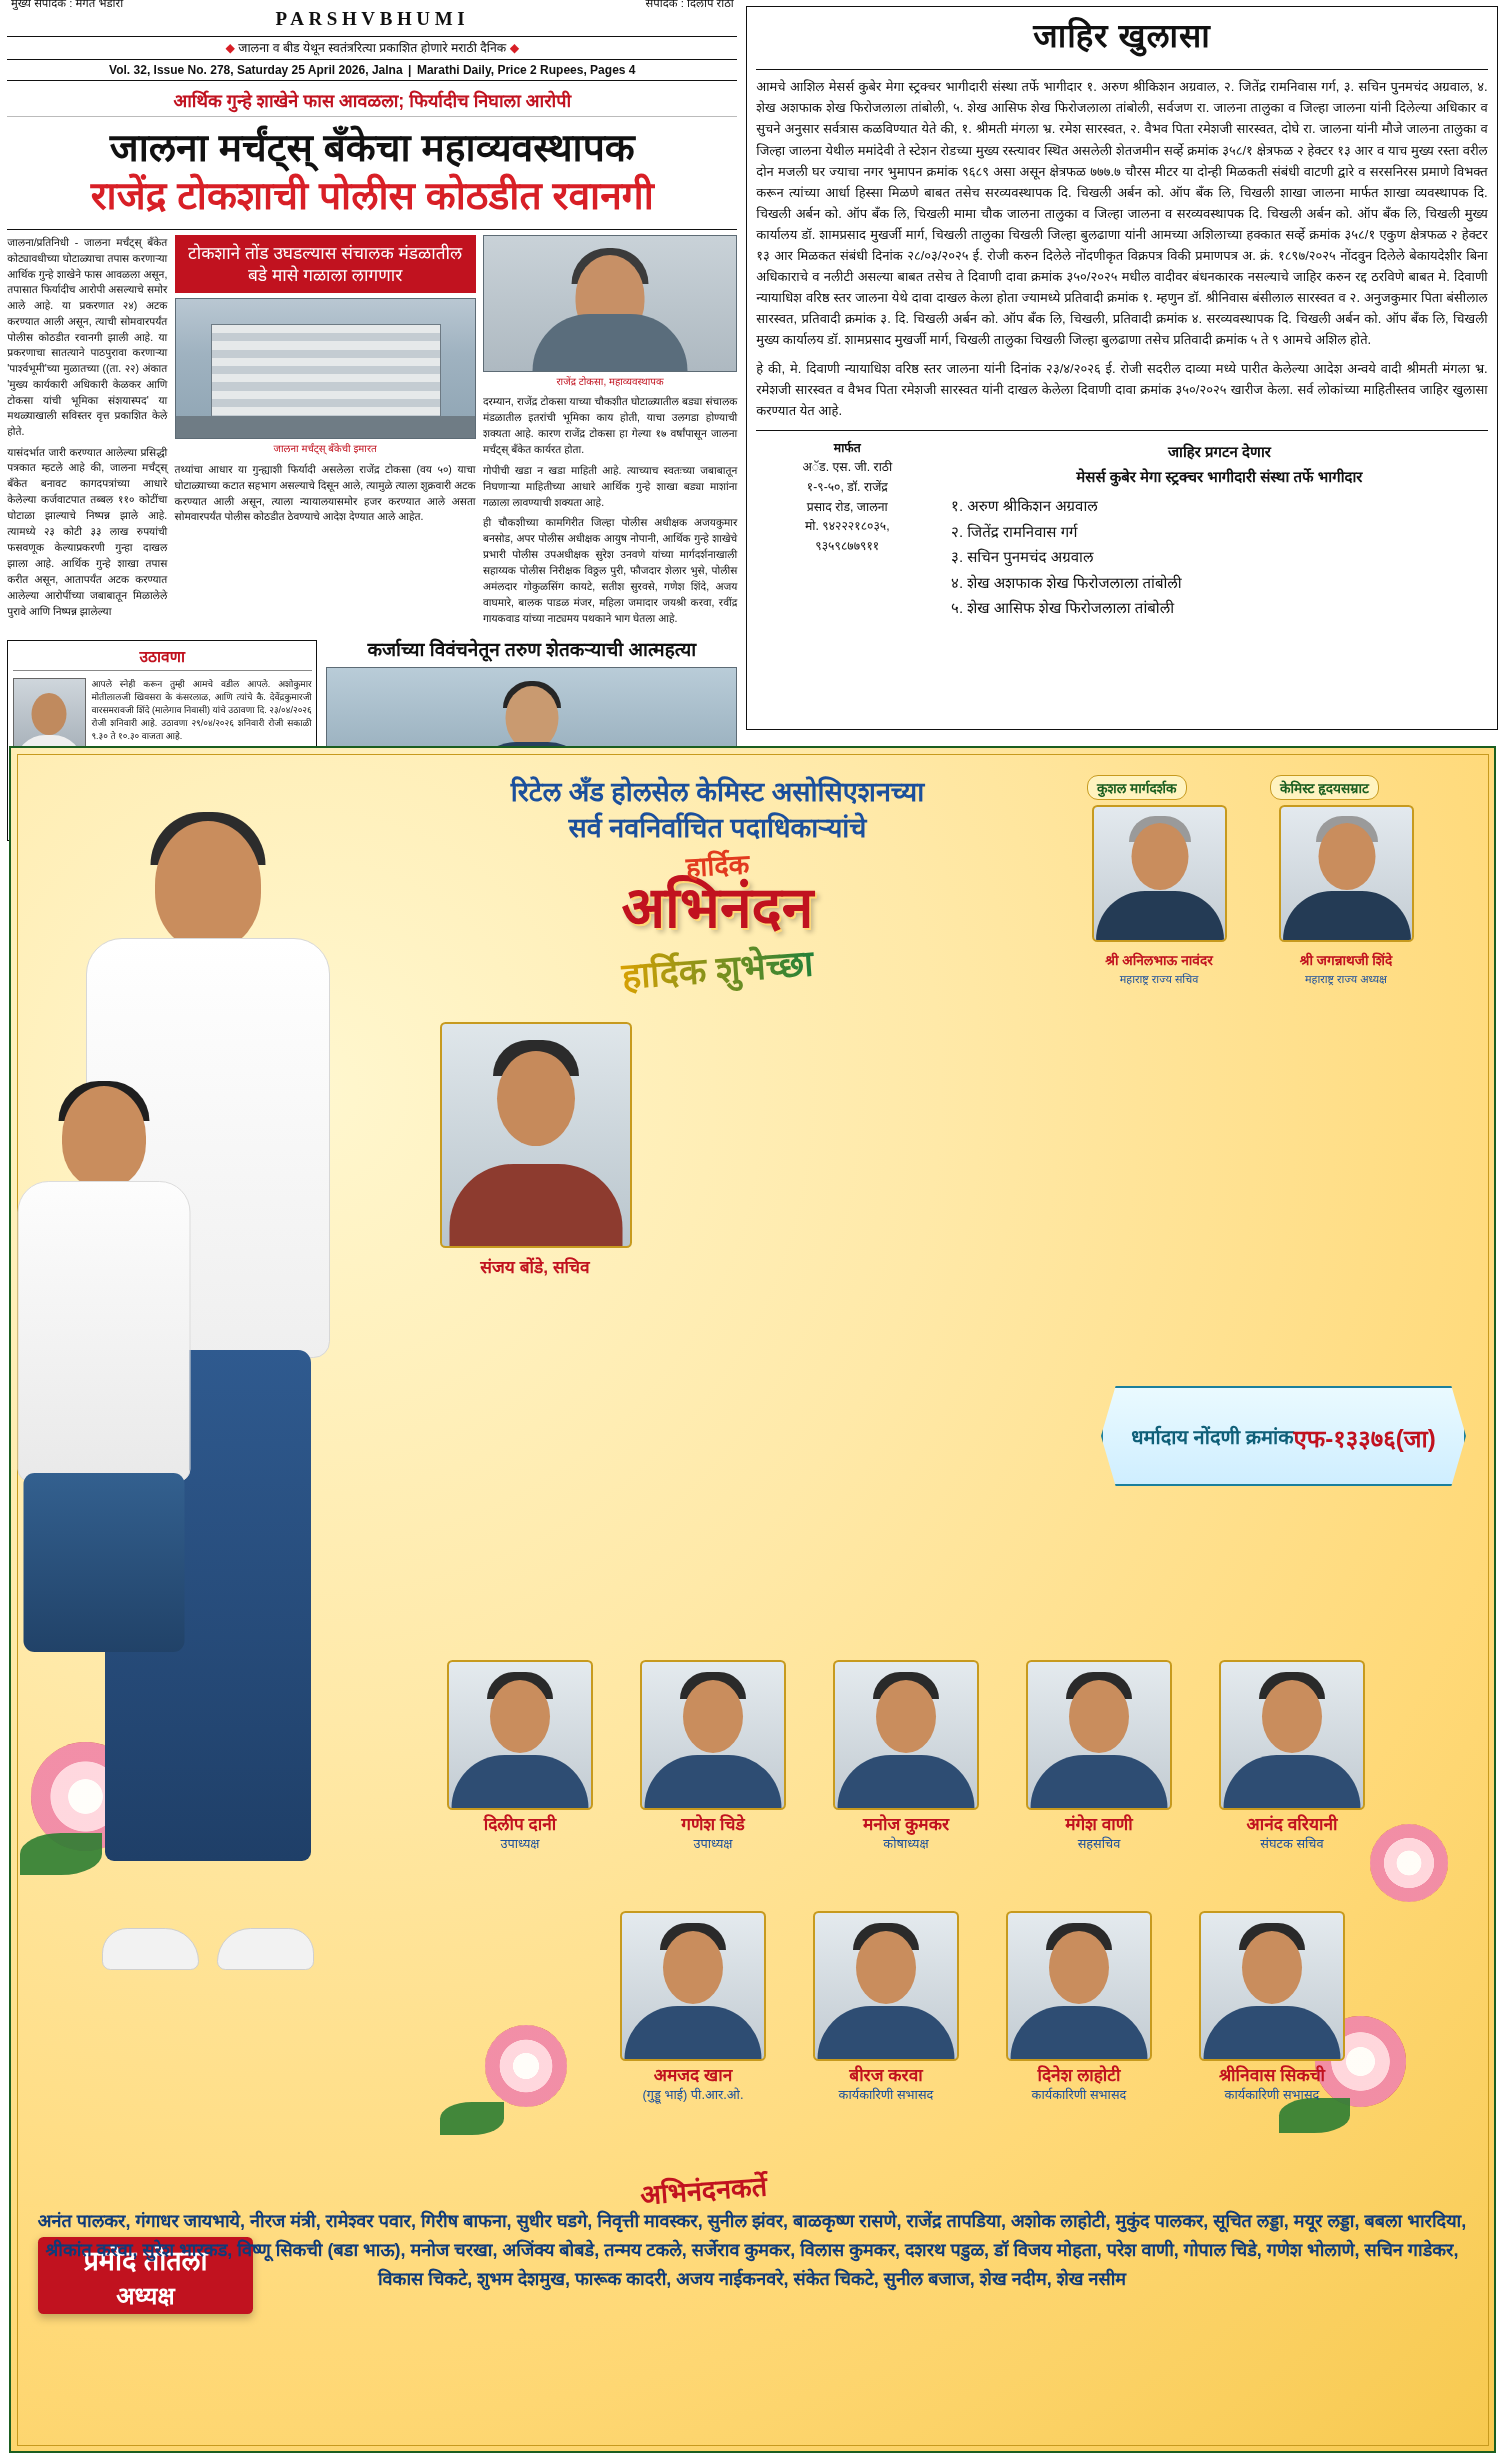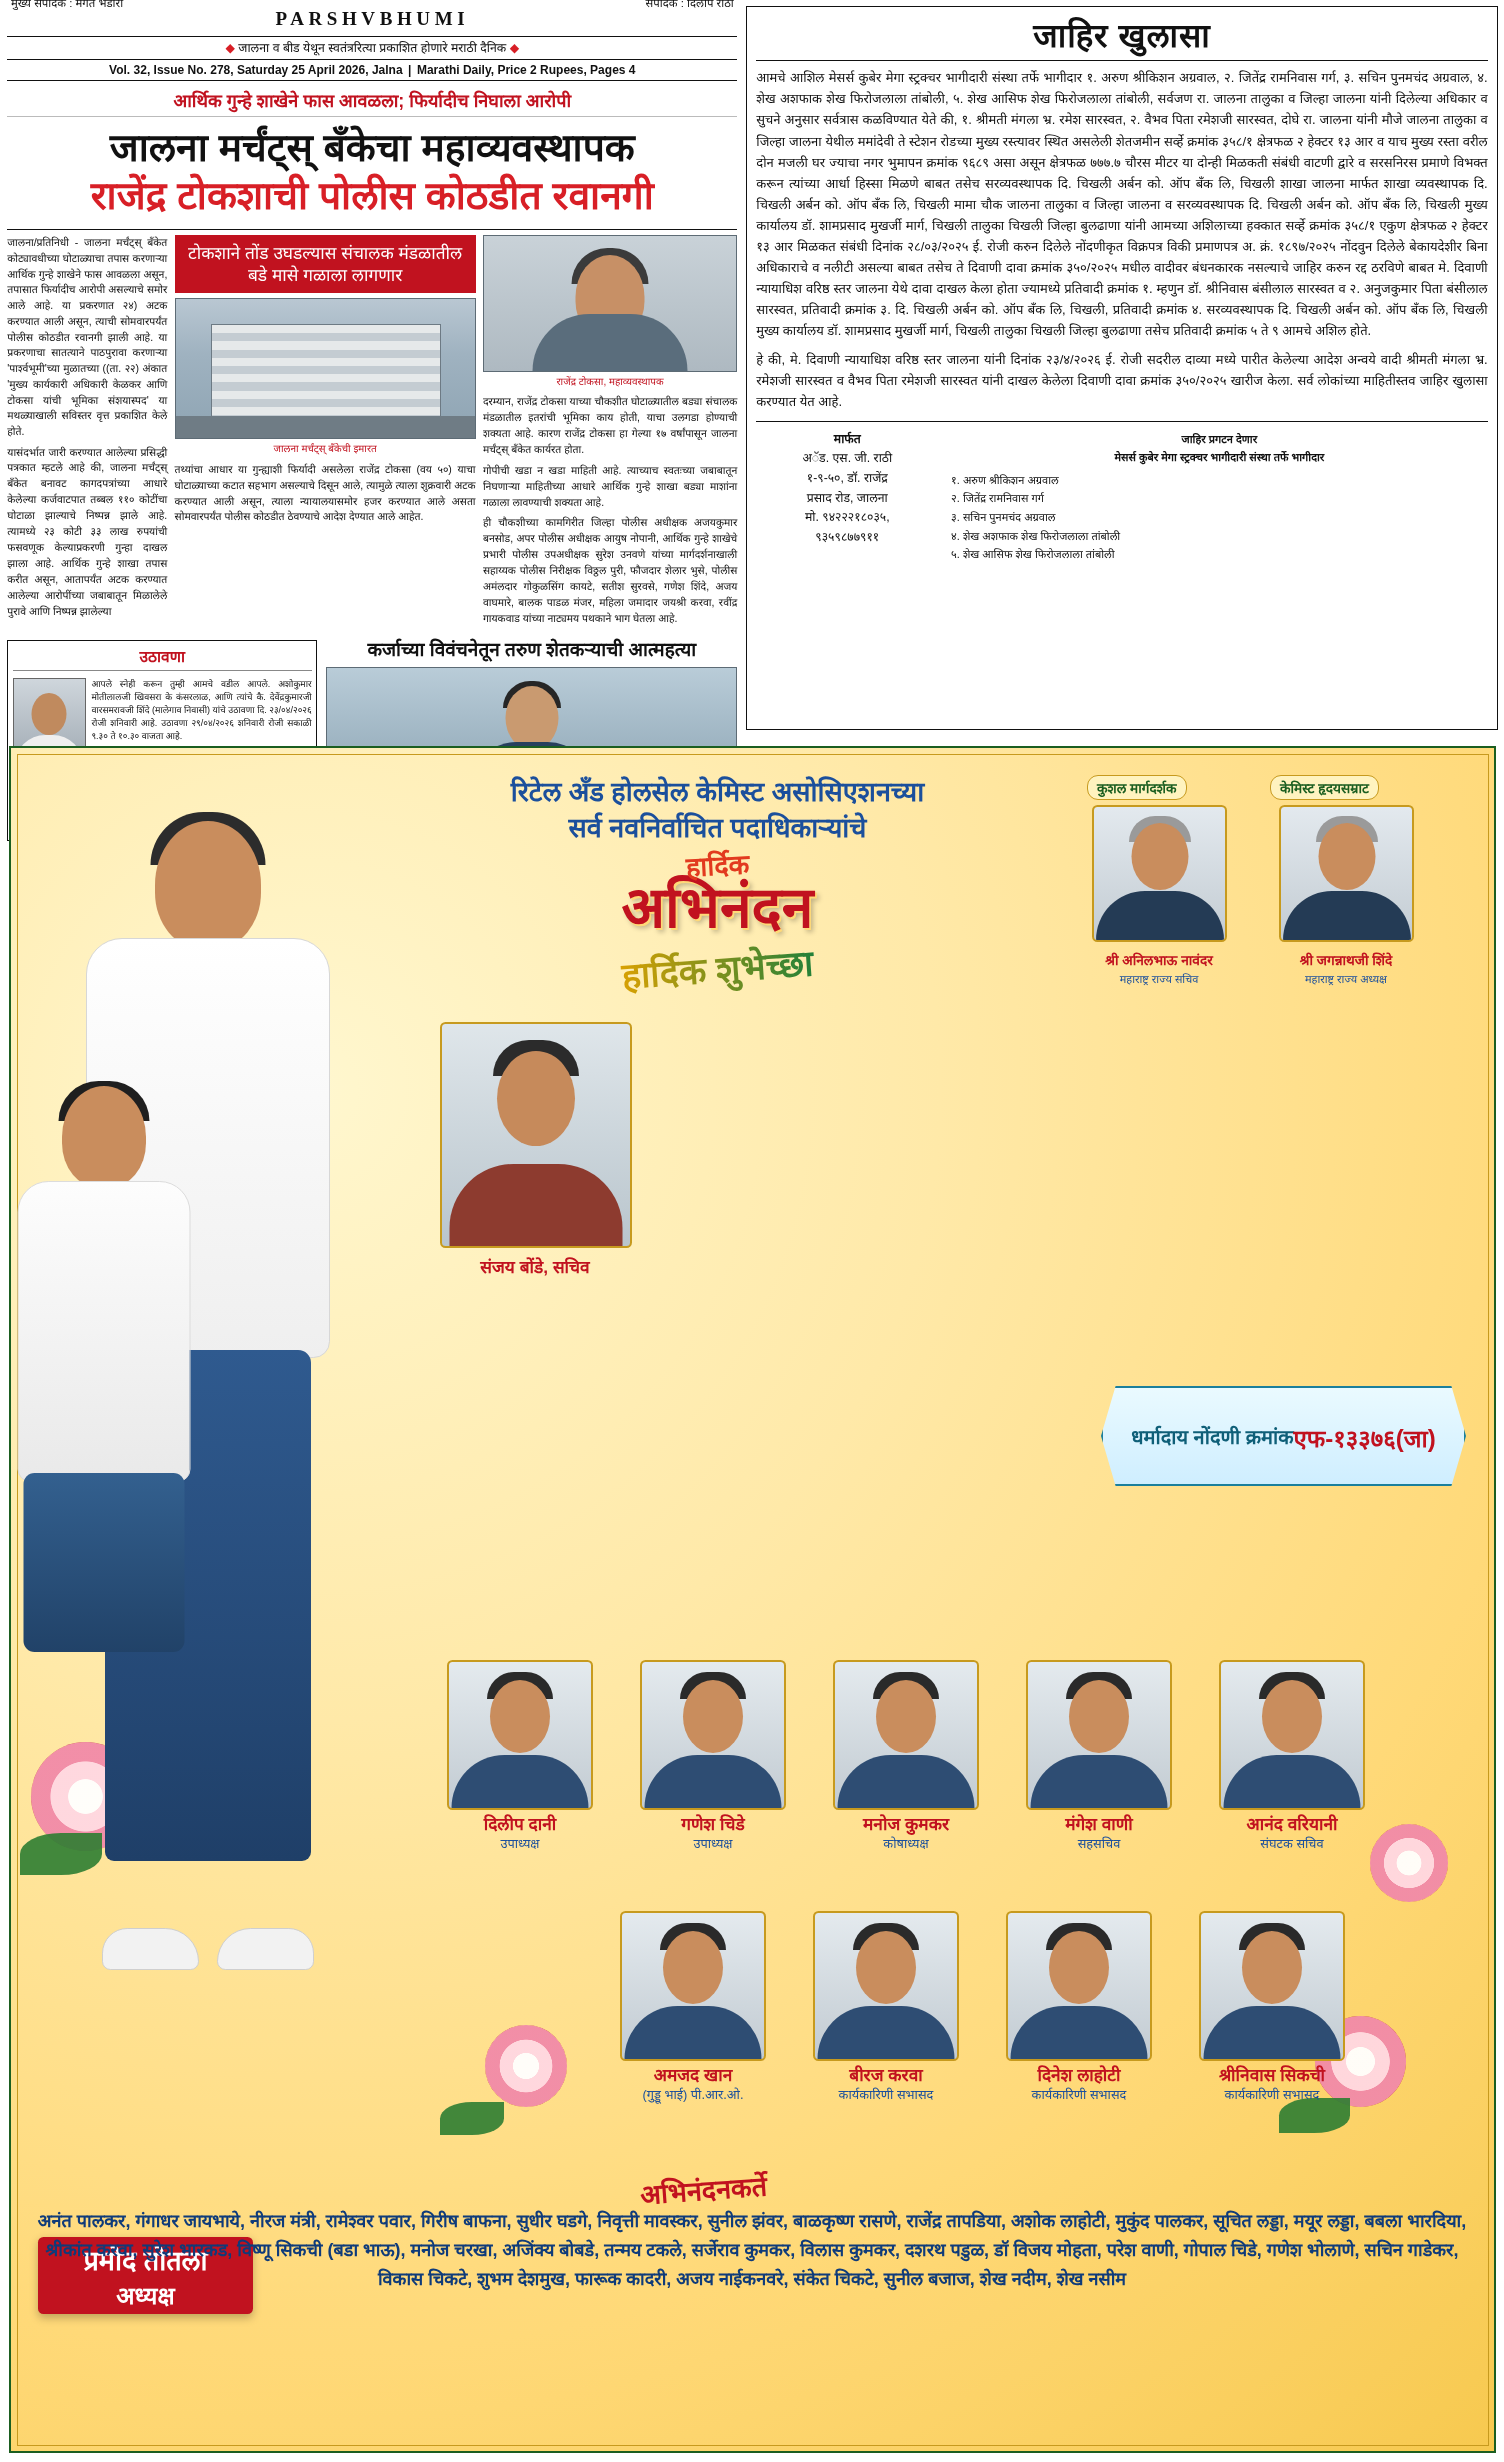--- a/index.html
+++ b/index.html
@@ -215,36 +215,36 @@
     border: 1.8px solid #111;
     padding: 5.5px 9px 7.3px 9px;
     position: relative;
   }
   .notice-title {
     text-align:center;
     font-size: 33px;
     font-weight: bold;
     color:#111;
     border-bottom: 1.8px solid #111;
-    padding-bottom: 3px;
+    padding-bottom: 12px;
     letter-spacing: 0.9px;
   }
   .notice-body {
     font-size: 13px;
     line-height: 1.62;
     text-align: justify;
     margin-top: 6.4px;
   }
   .notice-body p { margin: 0 0 8.2px 0; }
   .notice-foot {
     display:flex; gap: 12.8px; margin-top: 9px;
     border-top: 0.9px solid #111; padding-top:7.3px;
   }
   .nf-left { width: 182px; flex:0 0 182px; font-size: 12.3px; line-height:1.6; text-align:center; }
-  .nf-right { flex:1 1 auto; font-size: 11px; line-height:1.7; }
+  .nf-right { flex:1 1 auto; font-size: 15px; line-height:1.7; }
   .nf-right .t { text-align:center; font-weight:bold; }
   .nf-right ol { margin: 3.6px 0 0 0; padding-left: 0; list-style:none; }
 
   
   .ad {
     position: absolute;
     left: 9px;
     top: 746px;
     width: 1487px;
     height: 1707px;

